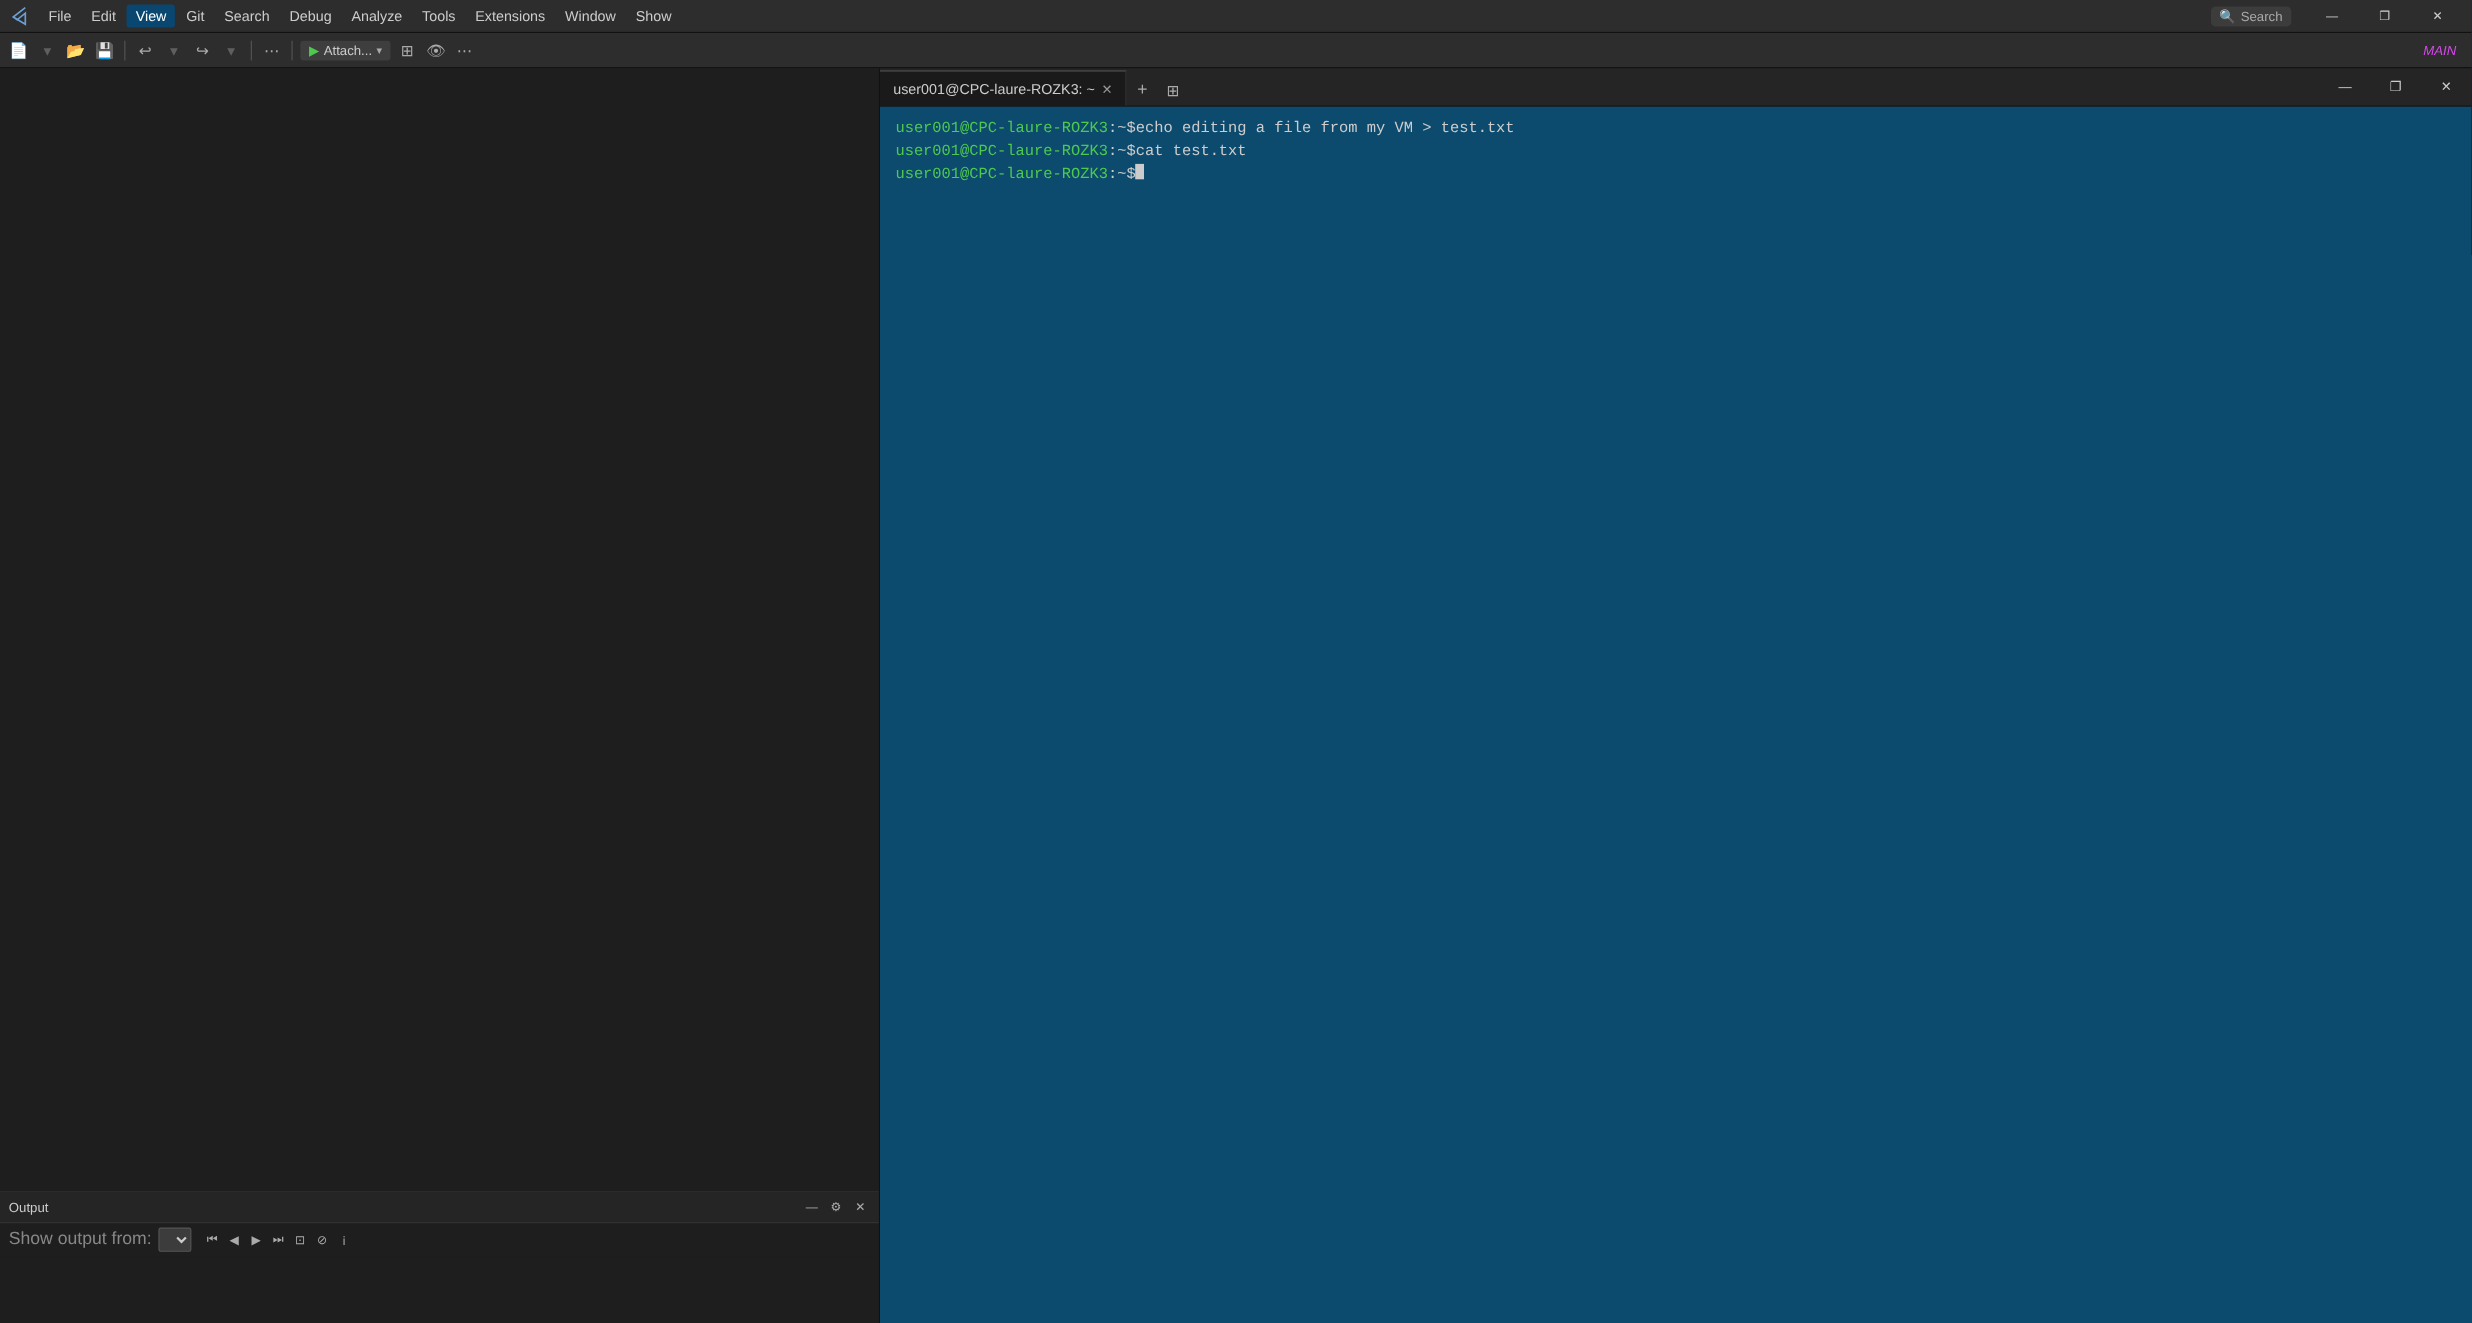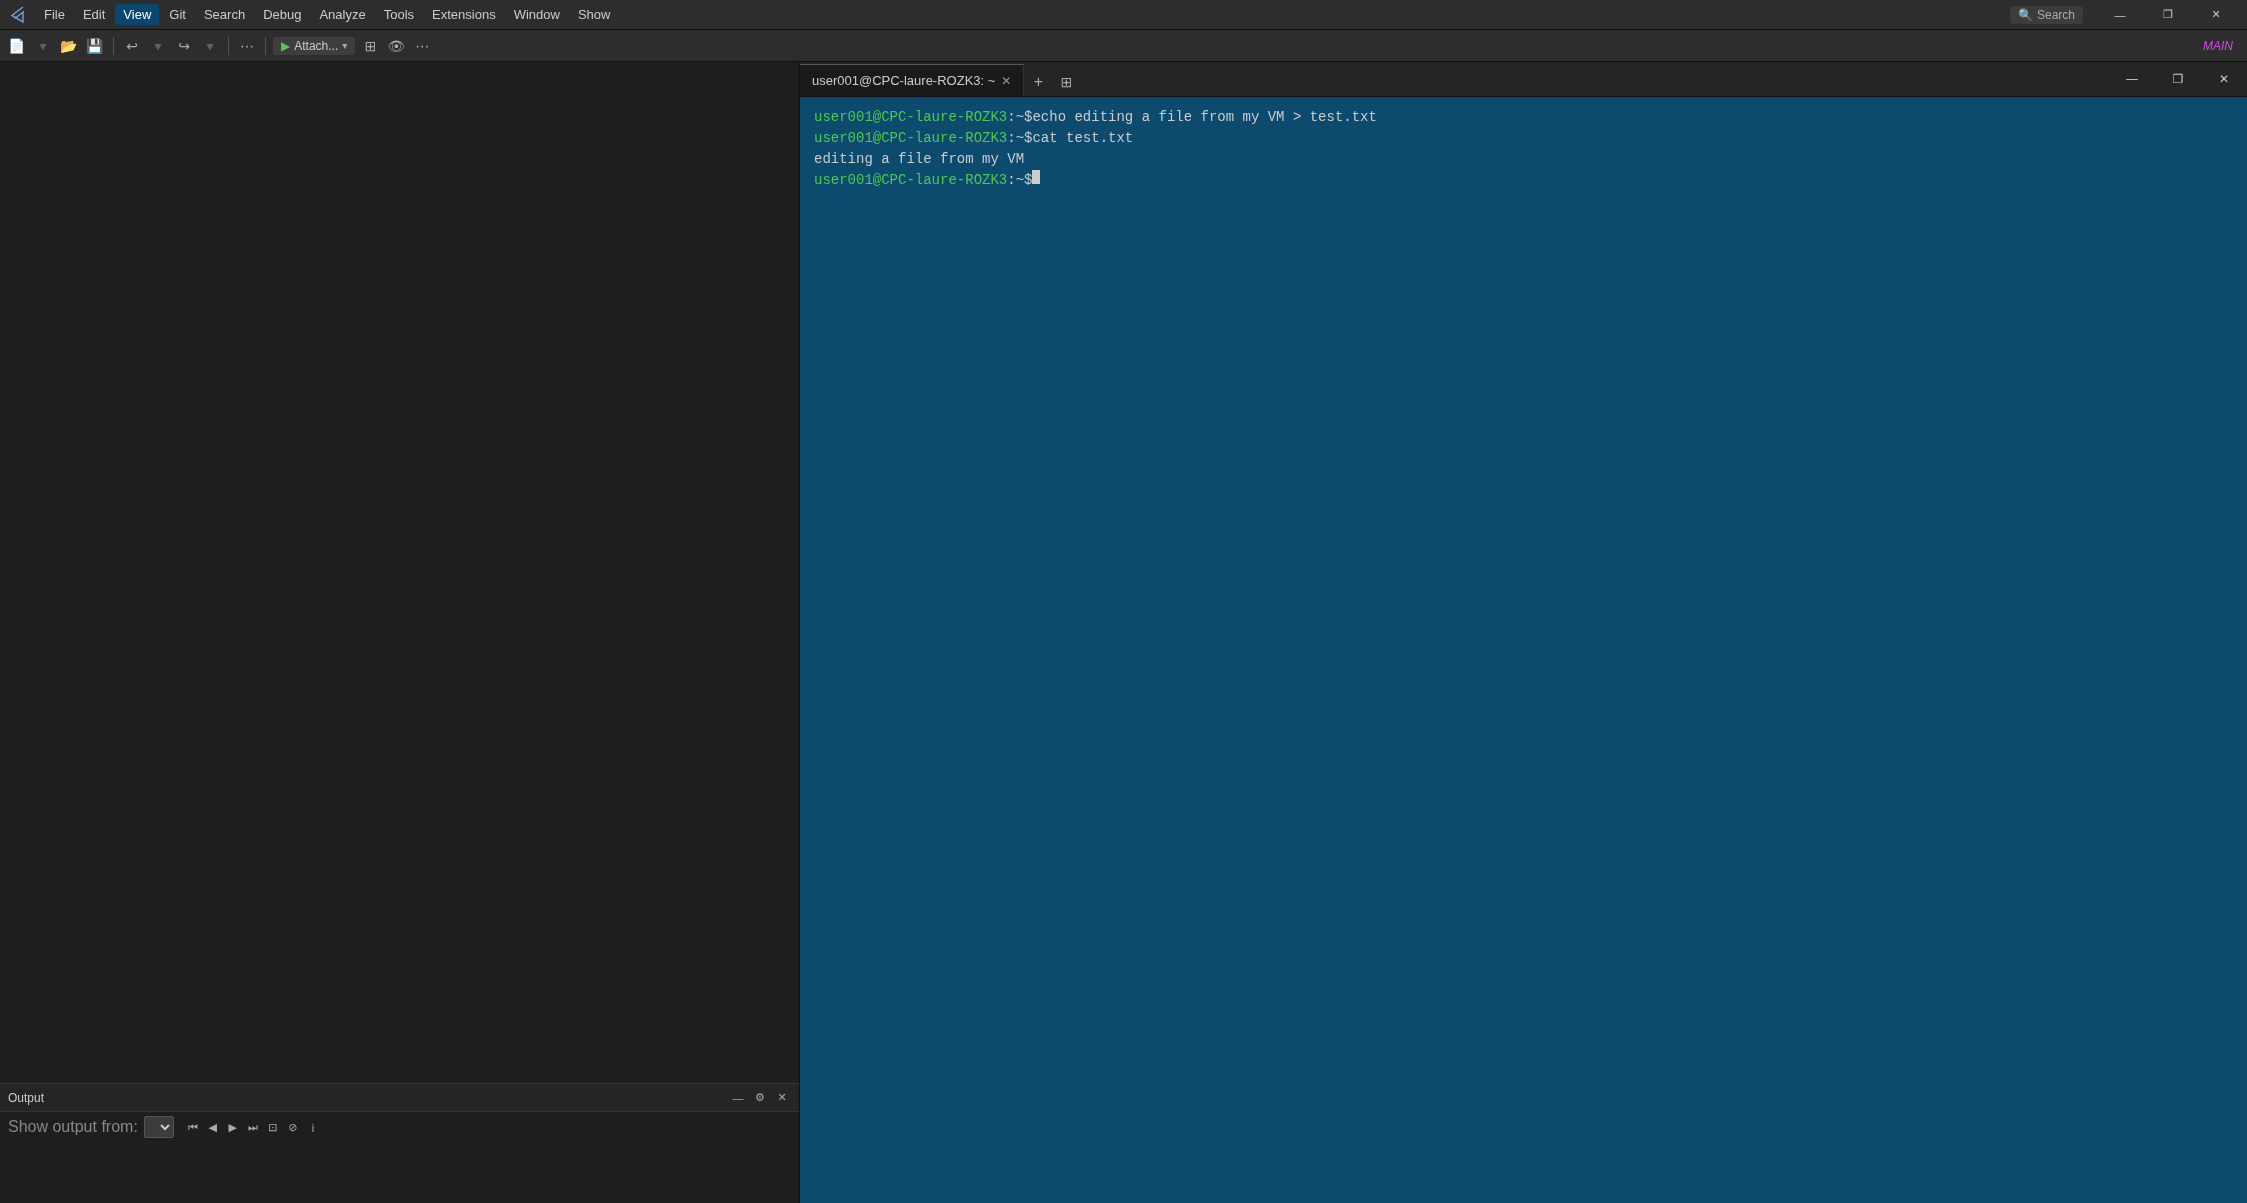--- a/index.html
+++ b/index.html
@@ -458,23 +458,20 @@
         <span class="term-prompt-white">:~$</span>
         <span class="term-text"> echo editing a file from my VM &gt; test.txt</span>
       </div>
 
       <div class="term-line">
         <span class="term-prompt-green">user001@CPC-laure-ROZK3</span>
         <span class="term-prompt-white">:~$</span>
         <span class="term-text"> cat test.txt</span>
       </div>
 
-      <div class="term-line">
-        <span class="term-text">editing a file from my VM</span>
-      </div>
 
       <div class="term-line">
         <span class="term-prompt-green">user001@CPC-laure-ROZK3</span>
         <span class="term-prompt-white">:~$</span>
         <span class="term-cursor"></span>
       </div>
     </div>
   </div>
 
 </div>

